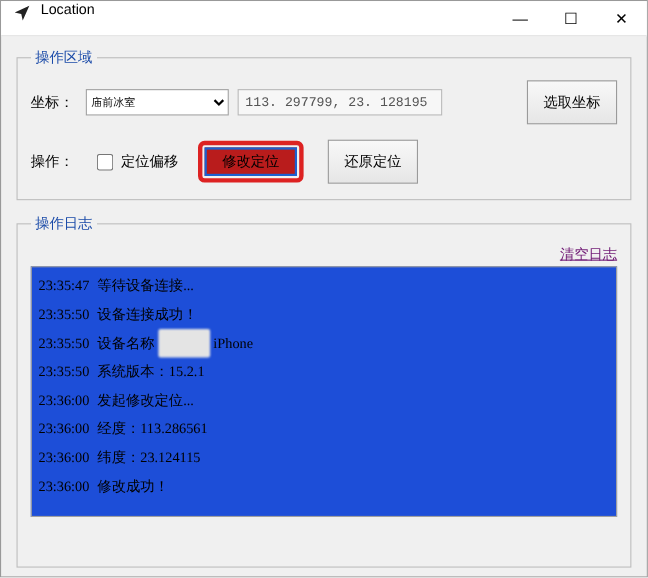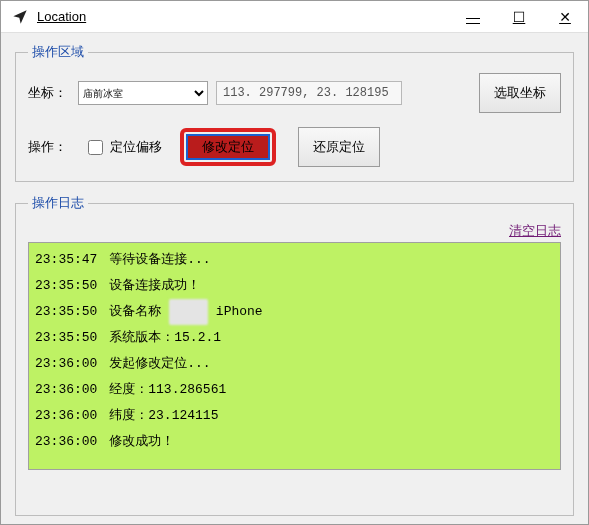--- a/index.html
+++ b/index.html
@@ -14,23 +14,22 @@
     height: 525px;
     border: 1px solid #999;
     background: #f0f0f0;
     display: flex;
     flex-direction: column;
   }
   .titlebar {
     height: 32px;
     background: #fff;
     display: flex;
-    align-items: center;
+    align-items: flex-start;
     border-bottom: 1px solid #e0e0e0;
-    text-decoration: underline;
   }
   .titlebar .app-icon {
     width: 22px; height: 22px;
     margin: 0 6px 0 8px;
     display: flex; align-items: center; justify-content: center;
   }
   .titlebar .title { flex: 0 0 auto; font-size: 13px; }
   .titlebar .spacer { flex: 1; }
   .win-btn {
     width: 46px; height: 32px;
@@ -96,25 +95,25 @@
   .log-group { flex:1; display:flex; flex-direction:column; }
   .log-header-row {
     display:flex; justify-content:flex-end; margin-bottom:2px;
   }
   .link {
     color: #701a75; text-decoration: underline; font-size: 13px;
     cursor: pointer;
   }
   .log-wrap {
     border: 1px solid #a0a0a0;
-    background: #bef264;
+    background: #1d4ed8;
     height: 228px;
     overflow-y: scroll;
     padding: 4px 6px;
-    font-family: Liberation Mono, monospace;
+    font-family: Liberation Serif, serif;
     font-size: 13px;
     line-height: 2.0;
     white-space: nowrap;
   }
   .log-line { }
   .log-line .ts { margin-right: 4px; }
   .blur {
     display:inline-block;
     background: #e4e4e4;
     color: transparent;

